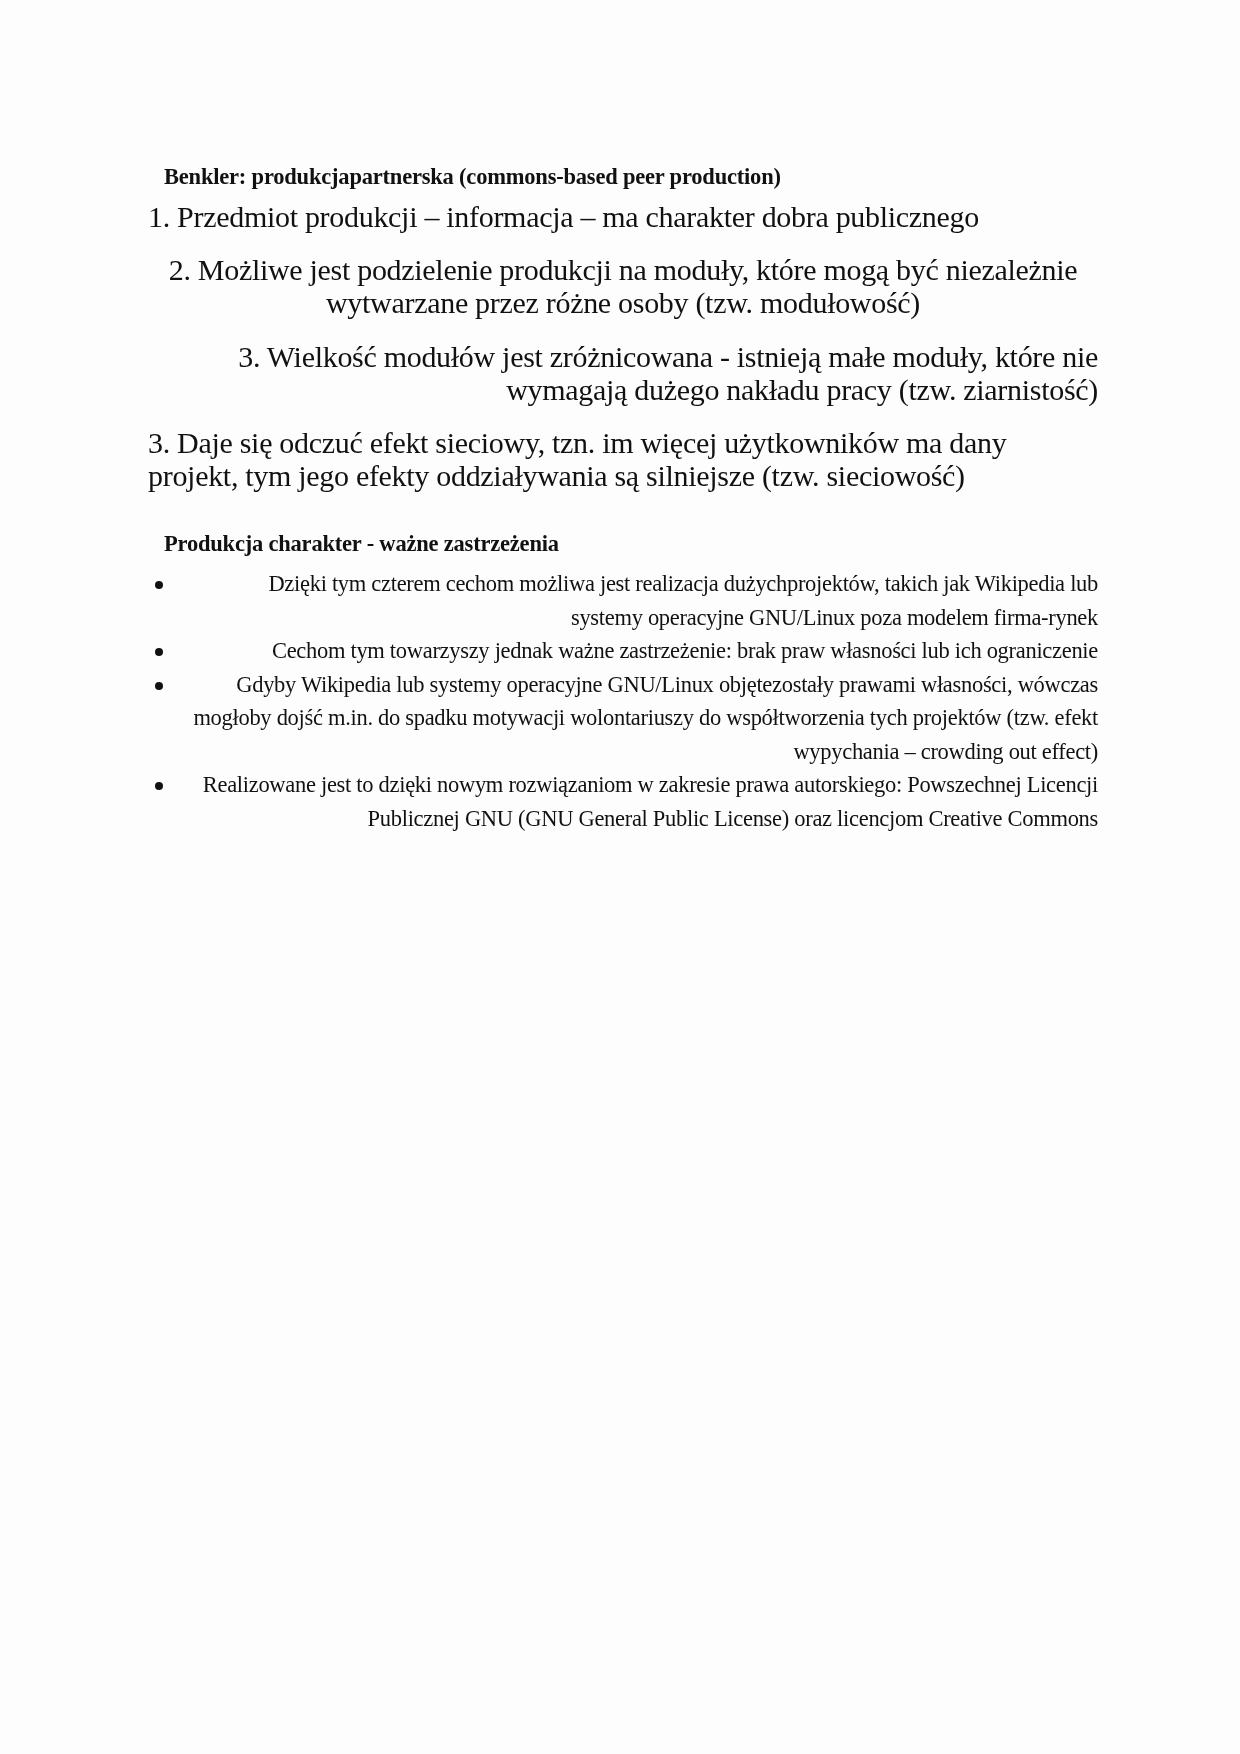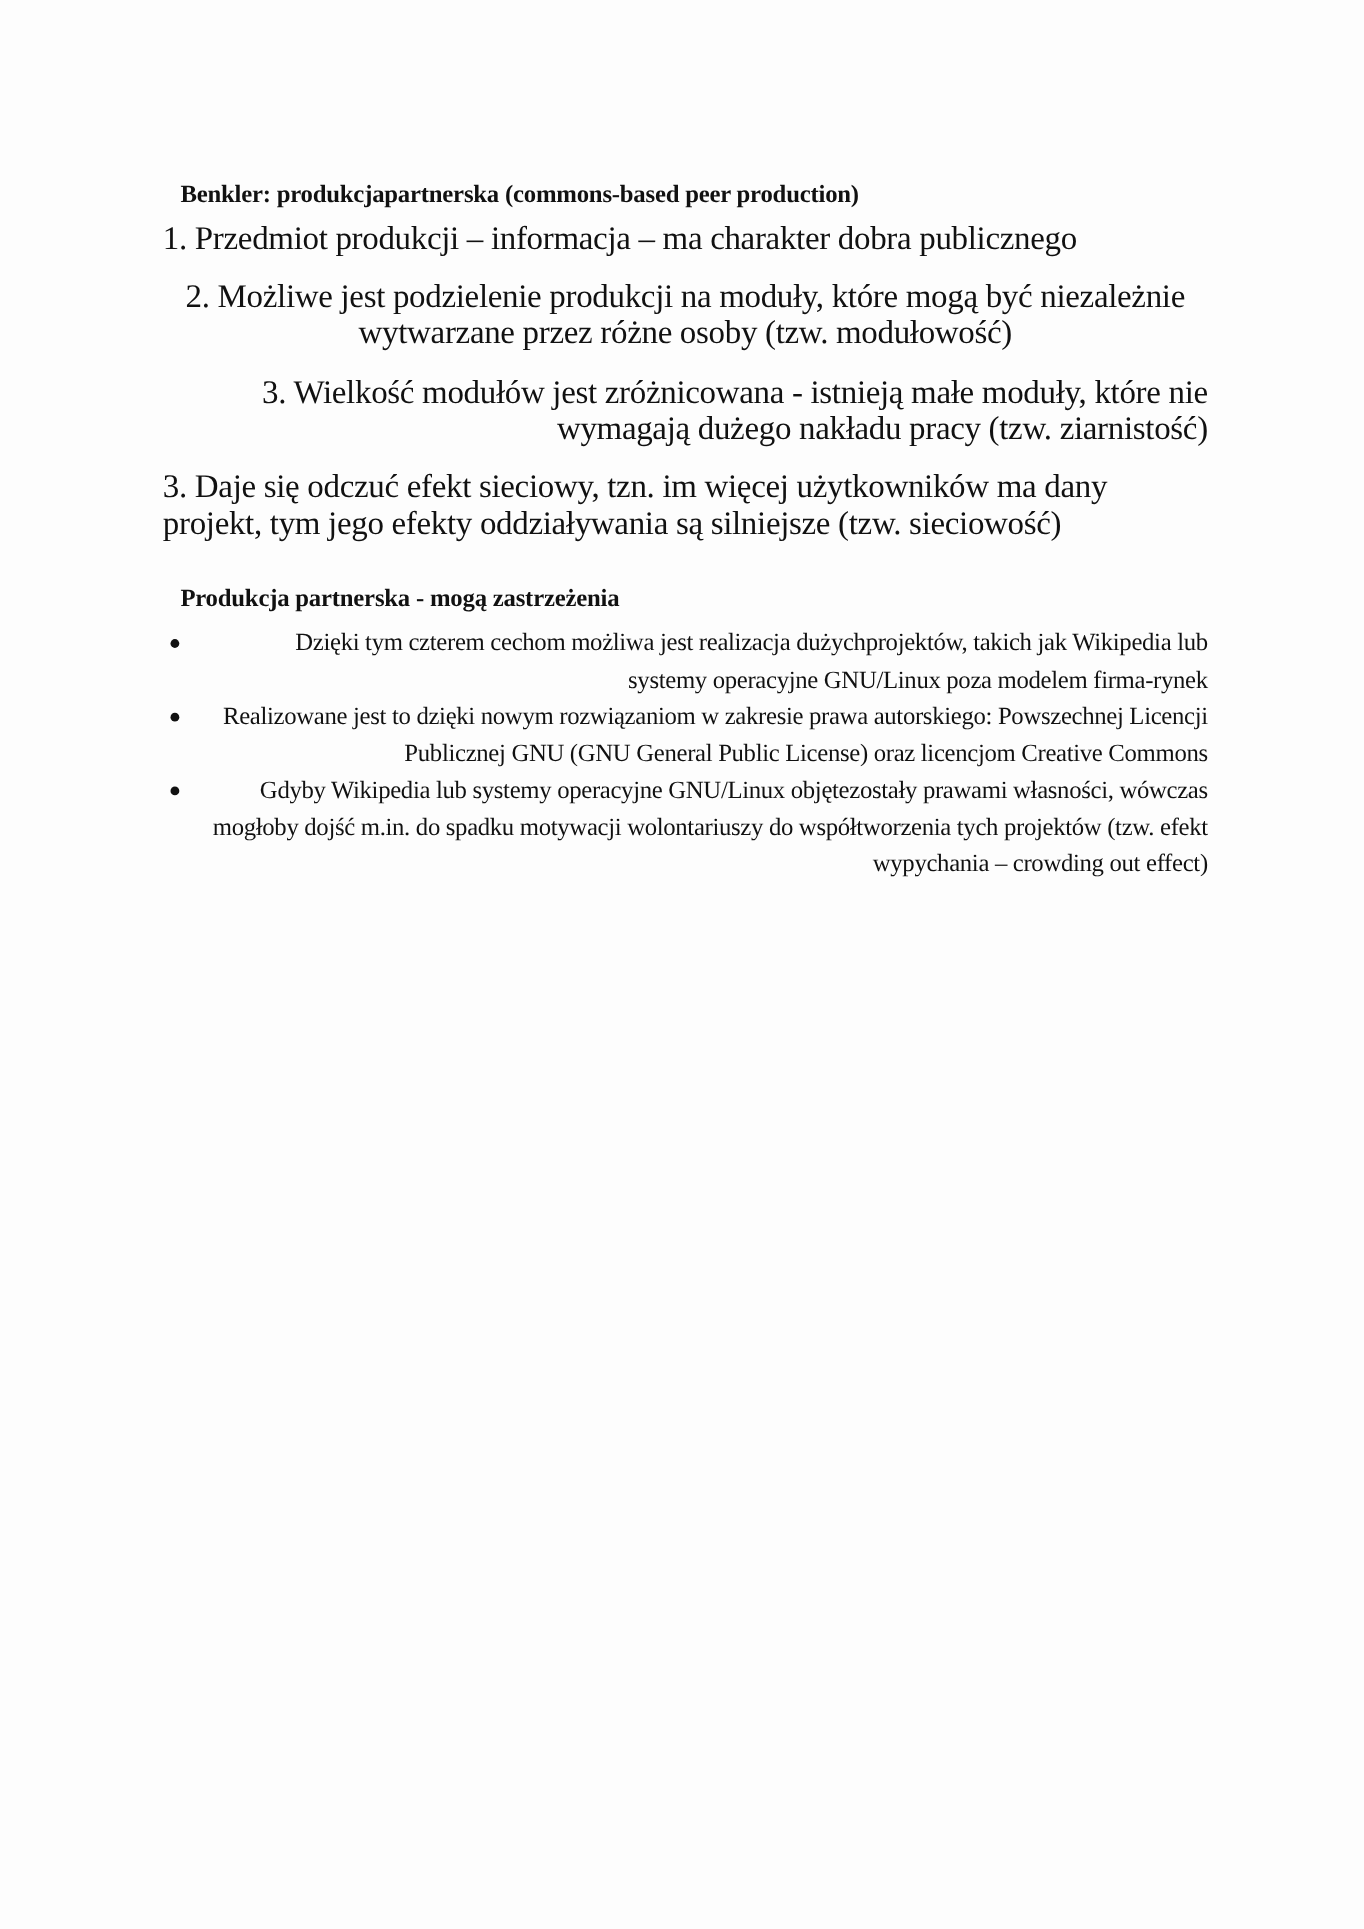--- a/index.html
+++ b/index.html
@@ -79,29 +79,33 @@
 <body>
 
 <div class="page">
   <h1 class="heading h1">Benkler: produkcjapartnerska (commons-based peer production)</h1>
 
   <p class="para p1">1. Przedmiot produkcji – informacja – ma charakter dobra publicznego</p>
   <p class="para p2">2. Możliwe jest podzielenie produkcji na moduły, które mogą być niezależnie wytwarzane przez różne osoby (tzw. modułowość)</p>
   <p class="para p3">3. Wielkość modułów jest zróżnicowana - istnieją małe moduły, które nie wymagają dużego nakładu pracy (tzw. ziarnistość)</p>
   <p class="para p4">3. Daje się odczuć efekt sieciowy, tzn. im więcej użytkowników ma dany projekt, tym jego efekty oddziaływania są silniejsze (tzw. sieciowość)</p>
 
-  <h2 class="heading h2">Produkcja partnerska - mogą zastrzeżenia</h2>
+  <h2 class="heading h2">Produkcja charakter - ważne zastrzeżenia</h2>
 
   <ul class="bullets">
     <li class="bullet-item">
       <span class="bullet-dot"></span>
       <span>Dzięki tym czterem cechom możliwa jest realizacja dużychprojektów, takich jak Wikipedia lub systemy operacyjne GNU/Linux poza modelem firma-rynek</span>
     </li>
     <li class="bullet-item">
       <span class="bullet-dot"></span>
-      <span>Realizowane jest to dzięki nowym rozwiązaniom w zakresie prawa autorskiego: Powszechnej Licencji Publicznej GNU (GNU General Public License) oraz licencjom Creative Commons</span>
+      <span>Cechom tym towarzyszy jednak ważne zastrzeżenie: brak praw własności lub ich ograniczenie</span>
     </li>
     <li class="bullet-item">
       <span class="bullet-dot"></span>
       <span>Gdyby Wikipedia lub systemy operacyjne GNU/Linux objętezostały prawami własności, wówczas mogłoby dojść m.in. do spadku motywacji wolontariuszy do współtworzenia tych projektów (tzw. efekt wypychania – crowding out effect)</span>
     </li>
+    <li class="bullet-item">
+      <span class="bullet-dot"></span>
+      <span>Realizowane jest to dzięki nowym rozwiązaniom w zakresie prawa autorskiego: Powszechnej Licencji Publicznej GNU (GNU General Public License) oraz licencjom Creative Commons</span>
+    </li>
   </ul>
 </div>
 
 </body></html>

